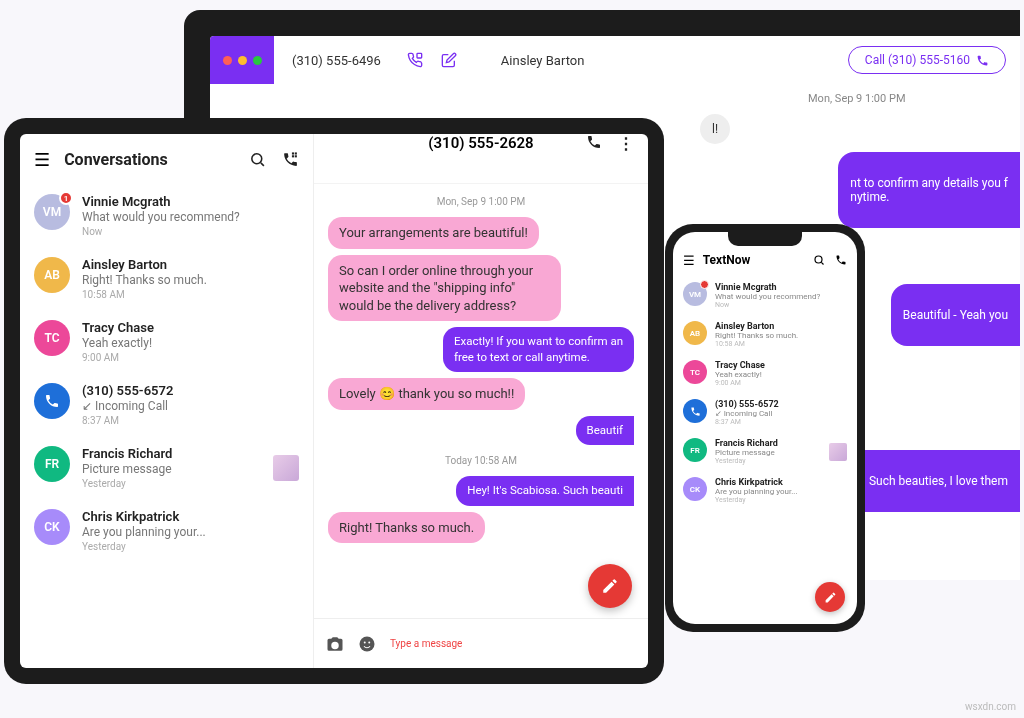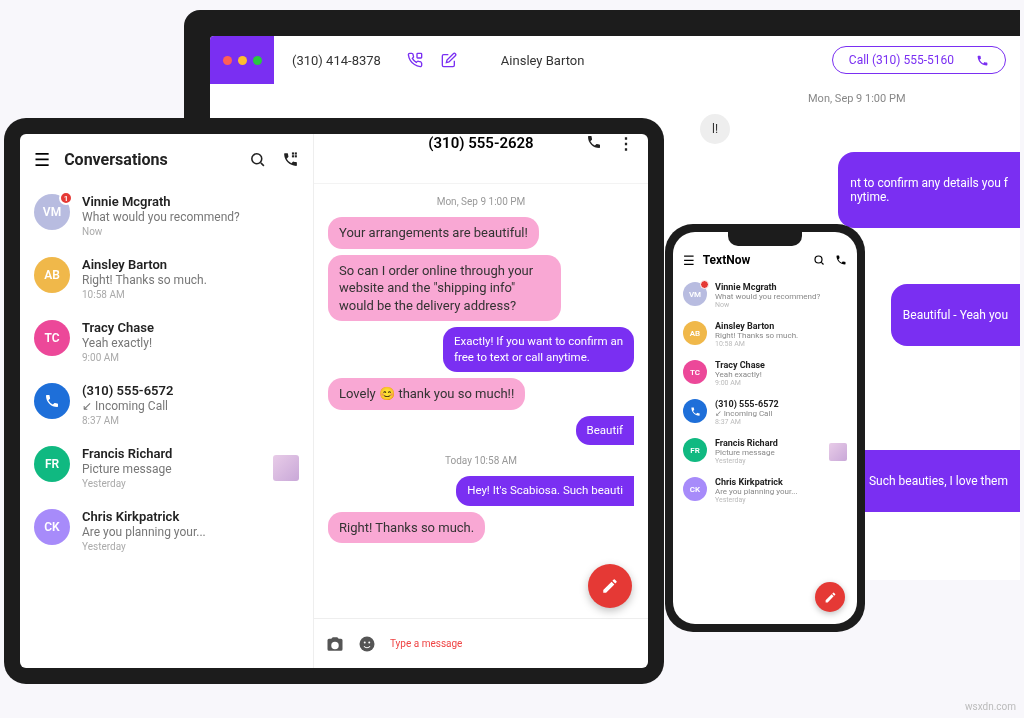--- a/index.html
+++ b/index.html
@@ -8,21 +8,21 @@
 
 .laptop{position:absolute;left:184px;top:10px;width:836px;height:570px;background:#1c1c1c;border-radius:16px 0 0 16px;padding:26px 0 0 26px;overflow:hidden}
 .laptop-screen{position:relative;width:100%;height:100%;background:#fff;border-radius:4px 0 0 0;overflow:hidden}
 .laptop-hdr{display:flex;align-items:center;height:48px}
 .traffic{width:64px;height:48px;background:#7a2ff2;display:flex;align-items:center;justify-content:center;gap:6px}
 .dot{width:9px;height:9px;border-radius:50%}
 .laptop-phone{padding:0 18px;font-size:13px;color:#333}
 .laptop-icons{display:flex;gap:18px;margin-left:8px}
 .lap-icon{color:#7a2ff2}
 .laptop-name{margin-left:44px;font-size:13px;color:#333}
-.call-pill{margin-left:auto;margin-right:14px;border:1.5px solid #7a2ff2;color:#7a2ff2;border-radius:20px;padding:6px 16px;font-size:12px;display:flex;align-items:center;gap:22px}
+.call-pill{margin-left:auto;margin-right:14px;border:1.5px solid #7a2ff2;color:#7a2ff2;border-radius:20px;padding:6px 16px;font-size:12px;display:flex;align-items:center;gap:6px}
 .laptop-ts{position:absolute;left:598px;top:56px;font-size:11px;color:#888}
 .lap-chat{position:absolute;left:490px;top:78px;right:0;display:flex;flex-direction:column;gap:8px}
 .lap-in{align-self:flex-start;background:#eee;padding:8px 12px;border-radius:16px;font-size:12px;color:#333;max-width:320px}
 .lap-out{align-self:flex-end;background:#7a2ff2;color:#fff;padding:24px 12px;border-radius:16px;font-size:12px;max-width:320px;border-top-right-radius:0;border-bottom-right-radius:0}
 
 
 .tablet{position:absolute;left:4px;top:118px;width:660px;height:566px;background:#1c1c1c;border-radius:22px;padding:16px}
 .tablet-screen{width:100%;height:100%;background:#fff;border-radius:6px;display:flex;position:relative;overflow:hidden}
 .side{width:294px;border-right:1px solid #eee;display:flex;flex-direction:column}
 .side-hdr{display:flex;align-items:center;height:50px;padding:0 14px;gap:14px}
@@ -78,21 +78,21 @@
 <body>
 
 <div class="laptop">
  <div class="laptop-screen">
   <div class="laptop-hdr">
    <div class="traffic">
     <span class="dot" style="background:#ff5f56"></span>
     <span class="dot" style="background:#ffbd2e"></span>
     <span class="dot" style="background:#27c93f"></span>
    </div>
-   <div class="laptop-phone">(310) 414-8378</div>
+   <div class="laptop-phone">(310) 555-6496</div>
    <div class="laptop-icons">
     <span class="lap-icon">
             <svg width="16" height="16" viewBox="0 0 24 24" fill="none" stroke="currentColor" stroke-width="2">
               <path d="M22 16.9v3a2 2 0 01-2.2 2 19.8 19.8 0 01-8.6-3.1 19.5 19.5 0 01-6-6A19.8 19.8 0 012.1 4.2 2 2 0 014.1 2h3a2 2 0 012 1.7c.1.9.3 1.8.6 2.6a2 2 0 01-.5 2.1L8 9.6a16 16 0 006 6l1.2-1.2a2 2 0 012.1-.5c.8.3 1.7.5 2.6.6a2 2 0 011.7 2z"></path>
               <rect x="15" y="2" width="7" height="7" rx="1"></rect>
             </svg>
           </span>
     <span class="lap-icon">
             <svg width="16" height="16" viewBox="0 0 24 24" fill="none" stroke="currentColor" stroke-width="2">
               <path d="M11 4H4a2 2 0 00-2 2v14a2 2 0 002 2h14a2 2 0 002-2v-7"></path>

